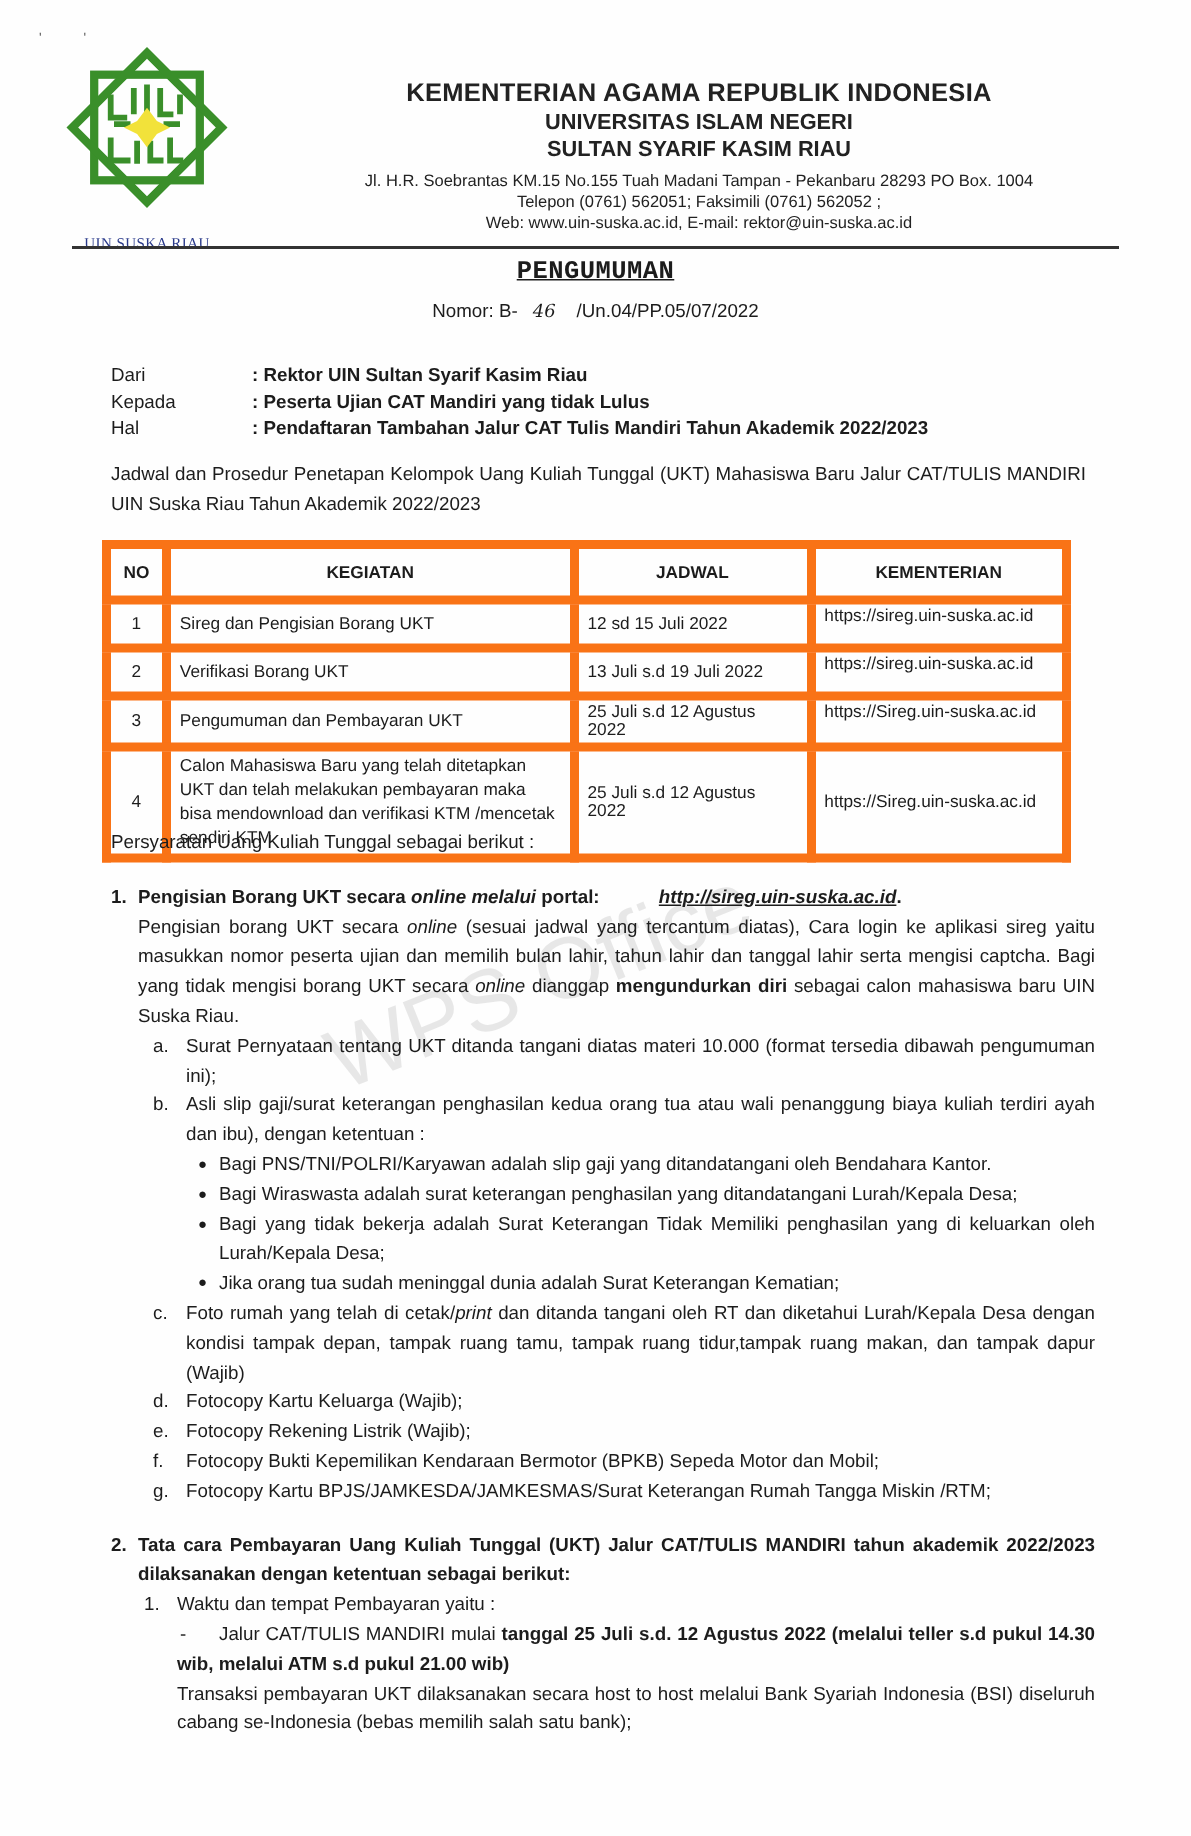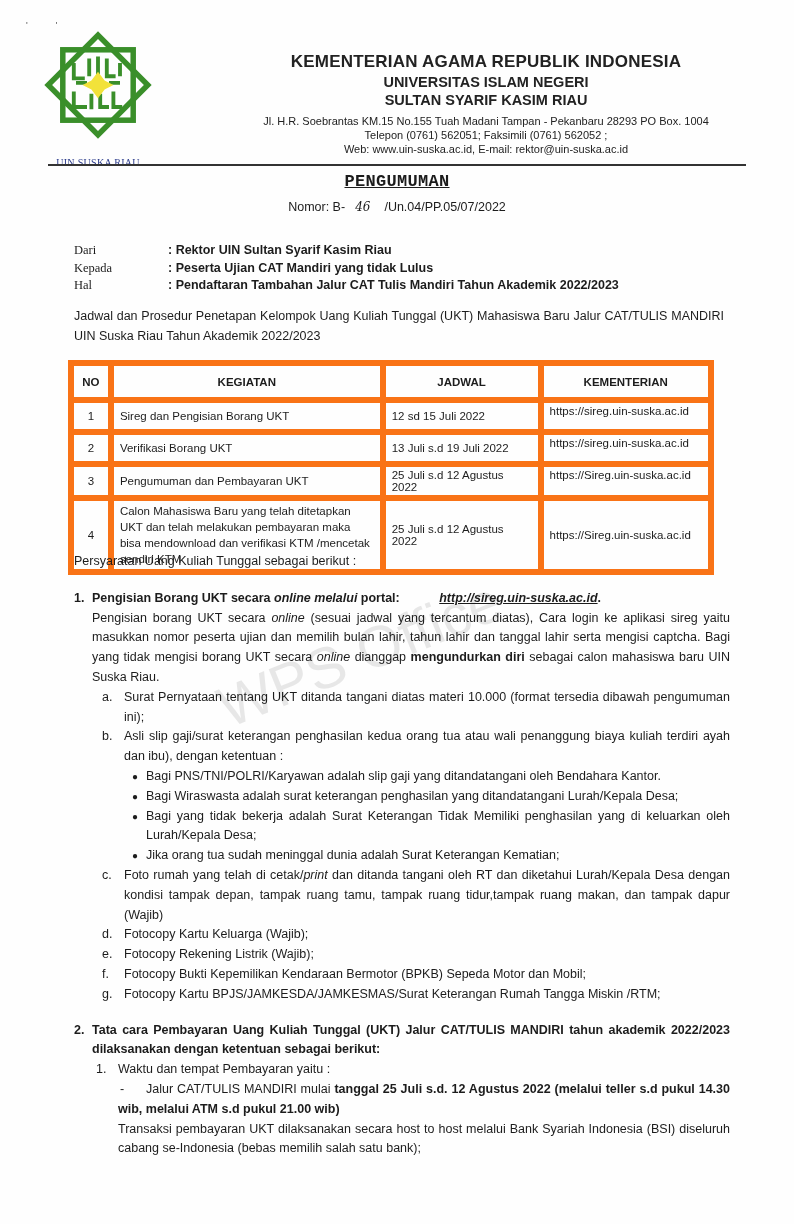--- a/index.html
+++ b/index.html
@@ -7,35 +7,35 @@
            font-family: "Liberation Sans", sans-serif; color: #1c1c1c; }
     .page { position: absolute; left: 0; top: 0; width: 794px; height: 1224px; background: #fefefe; }
     .specks { position: absolute; left: 26px; top: 20px; font-size: 9px; color: #555; }
     .specks span { margin-right: 28px; }
 
     
     .logo { position: absolute; left: 38px; top: 30px; width: 120px; height: 128px; }
     .logo svg { width: 110px; height: 110px; margin-left: 5px; display: block; }
     .logo-caption { text-align: center; font-family: "Liberation Serif", serif; font-size: 10px;
                     color: #2a3a8a; letter-spacing: 0.3px; margin-top: 17px; }
-    .kop { position: absolute; left: 216px; top: 52px; width: 540px; text-align: center; }
+    .kop { position: absolute; left: 196px; top: 52px; width: 540px; text-align: center; }
     .kop .l1 { font-size: 17px; font-weight: bold; color: #222; letter-spacing: 0.2px; }
     .kop .l2, .kop .l3 { font-size: 14.5px; font-weight: bold; color: #222; margin-top: 2px; }
     .kop .addr { font-size: 11px; color: #222; line-height: 14px; margin-top: 6px; }
     .rule { position: absolute; left: 48px; top: 164px; width: 698px; height: 2px; background: #333; }
 
     
     .title { position: absolute; left: 0; width: 794px; top: 172px; text-align: center;
              font-size: 17px; font-weight: bold; text-decoration: underline; letter-spacing: 0.3px; font-family: Liberation Mono, monospace; }
     .nomor { position: absolute; left: 0; width: 794px; top: 200px; text-align: center; font-size: 12.5px; }
     .nomor .hand { font-family: "DejaVu Serif", serif; font-style: italic; font-size: 12px; margin: 0 14px 0 10px; }
 
     .meta { position: absolute; left: 74px; top: 242px; font-size: 12.5px; font-weight: bold; line-height: 17.5px; }
     .meta .row { display: flex; }
-    .meta .k { width: 94px; font-weight: normal; font-family: Liberation Serif, serif; }
+    .meta .k { width: 94px; font-weight: normal; }
     .intro { position: absolute; left: 74px; top: 306px; width: 650px; font-size: 12.5px; line-height: 20px;
              text-align: justify; text-align-last: left; }
 
     
     table.sched { position: absolute; left: 68px; top: 360px; width: 646px; border-collapse: collapse; font-size: 11.5px; }
     table.sched th, table.sched td { border: 6px solid #f97316; padding: 2px 6px; vertical-align: middle; }
     table.sched th { font-weight: bold; height: 27px; }
     table.sched td { height: 22px; }
     table.sched td.no { text-align: center; width: 22px; }
     table.sched td.url { vertical-align: top; }

